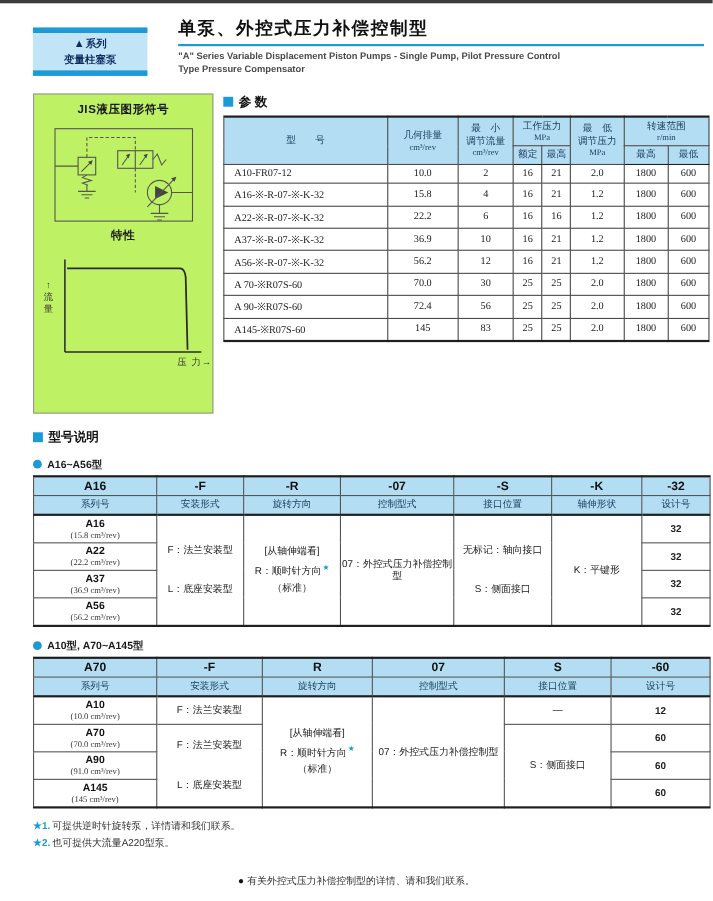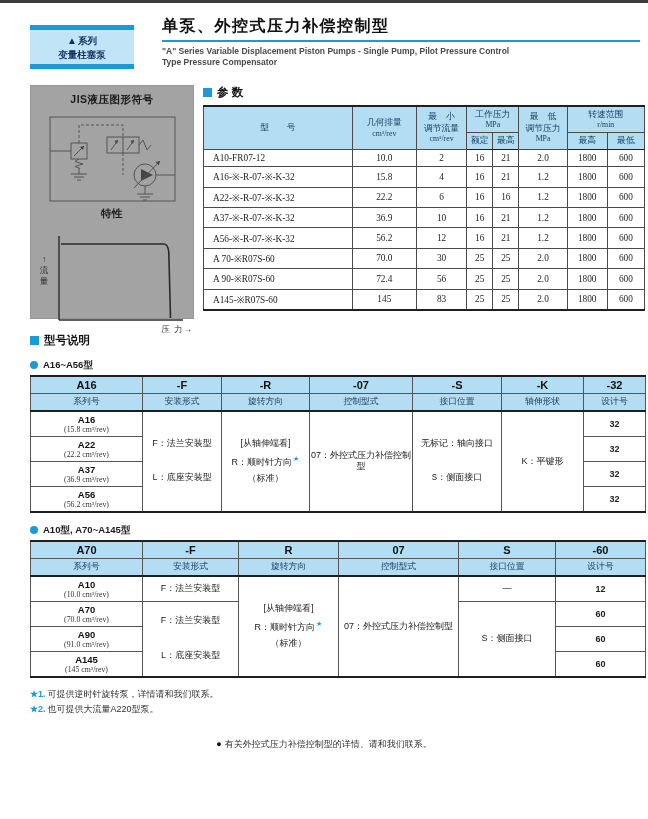--- a/index.html
+++ b/index.html
@@ -19,22 +19,22 @@
   }
   .badge .logo{font-size:10px;margin-right:1px;color:#0d2d5e;}
   .title-block{flex:1;margin-left:28px;}
   .title-cn{font-size:16px;font-weight:bold;color:#101010;margin:0 0 3px;letter-spacing:1.5px;}
   .title-rule{height:2px;background:#1b9ad6;margin-bottom:4px;}
   .subtitle{font-size:8.5px;font-weight:bold;color:#4a4a4a;line-height:1.35;}
 
   
   .content-top{display:flex;margin:16px 3px 0 30px;gap:9px;}
   .symbol-box{
-    width:164px;min-width:164px;height:234px;border:1.5px solid #979797;
-    box-sizing:border-box;padding-top:7px;background:#a3a3a3;
+    width:164px;min-width:164px;height:291px;border:1.5px solid #979797;
+    box-sizing:border-box;padding-top:7px;background:#bef264;
   }
   .box-title{text-align:center;font-weight:bold;font-size:10.5px;color:#1a1a1a;letter-spacing:0.5px;}
   .diagram{display:block;margin:4px auto 0;}
   .char-wrap{position:relative;margin-top:7px;}
   .flow-label{
     position:absolute;left:7px;top:26px;width:12px;
     font-size:8.5px;color:#333;text-align:center;line-height:1.3;
   }
   .pressure-label{text-align:right;font-size:8.5px;color:#333;margin-top:-4px;letter-spacing:1px;}
 
@@ -70,21 +70,21 @@
     border-top:2px solid #1f1f1f;border-bottom:2px solid #1f1f1f;
   }
   table.model th{border:1px solid #555;background:#b2ddf2;padding:2px 0;}
   table.model th.code{font-size:11px;font-weight:bold;color:#101010;}
   table.model th.lbl{font-size:8.8px;font-weight:normal;color:#173a5c;font-family:"Liberation Serif",serif;}
   table.model thead tr:last-child th{border-bottom:2px solid #1f1f1f;}
   table.model td{border:1px solid #555;text-align:center;font-size:9px;color:#222;padding:2px 1px;background:#fff;vertical-align:middle;}
   .series-name{font-weight:bold;font-size:9.5px;color:#111;}
   .series-disp{font-size:7.8px;font-family:"Liberation Serif",serif;color:#333;}
   .cell-line{margin:4px 0;line-height:1.3;}
-  .gap-top{margin-top:24px;font-family:Liberation Mono, monospace;}
+  .gap-top{margin-top:24px;}
   .star{color:#1b9ad6;font-size:7px;vertical-align:super;margin-left:1px;}
 
   
   .notes{margin:9px 0 0 30px;font-size:9px;color:#333;line-height:1.7;}
   .note-mark{color:#1b9ad6;font-weight:bold;margin-right:2px;}
   .bottom-note{text-align:center;font-size:9px;color:#333;margin-top:20px;}
   .bottom-note .bullet{margin-right:3px;color:#111;}
 
   svg .ln{stroke:#555;fill:none;stroke-width:1;}
   svg .lnd{stroke:#555;fill:none;stroke-width:1;stroke-dasharray:3 2;}

